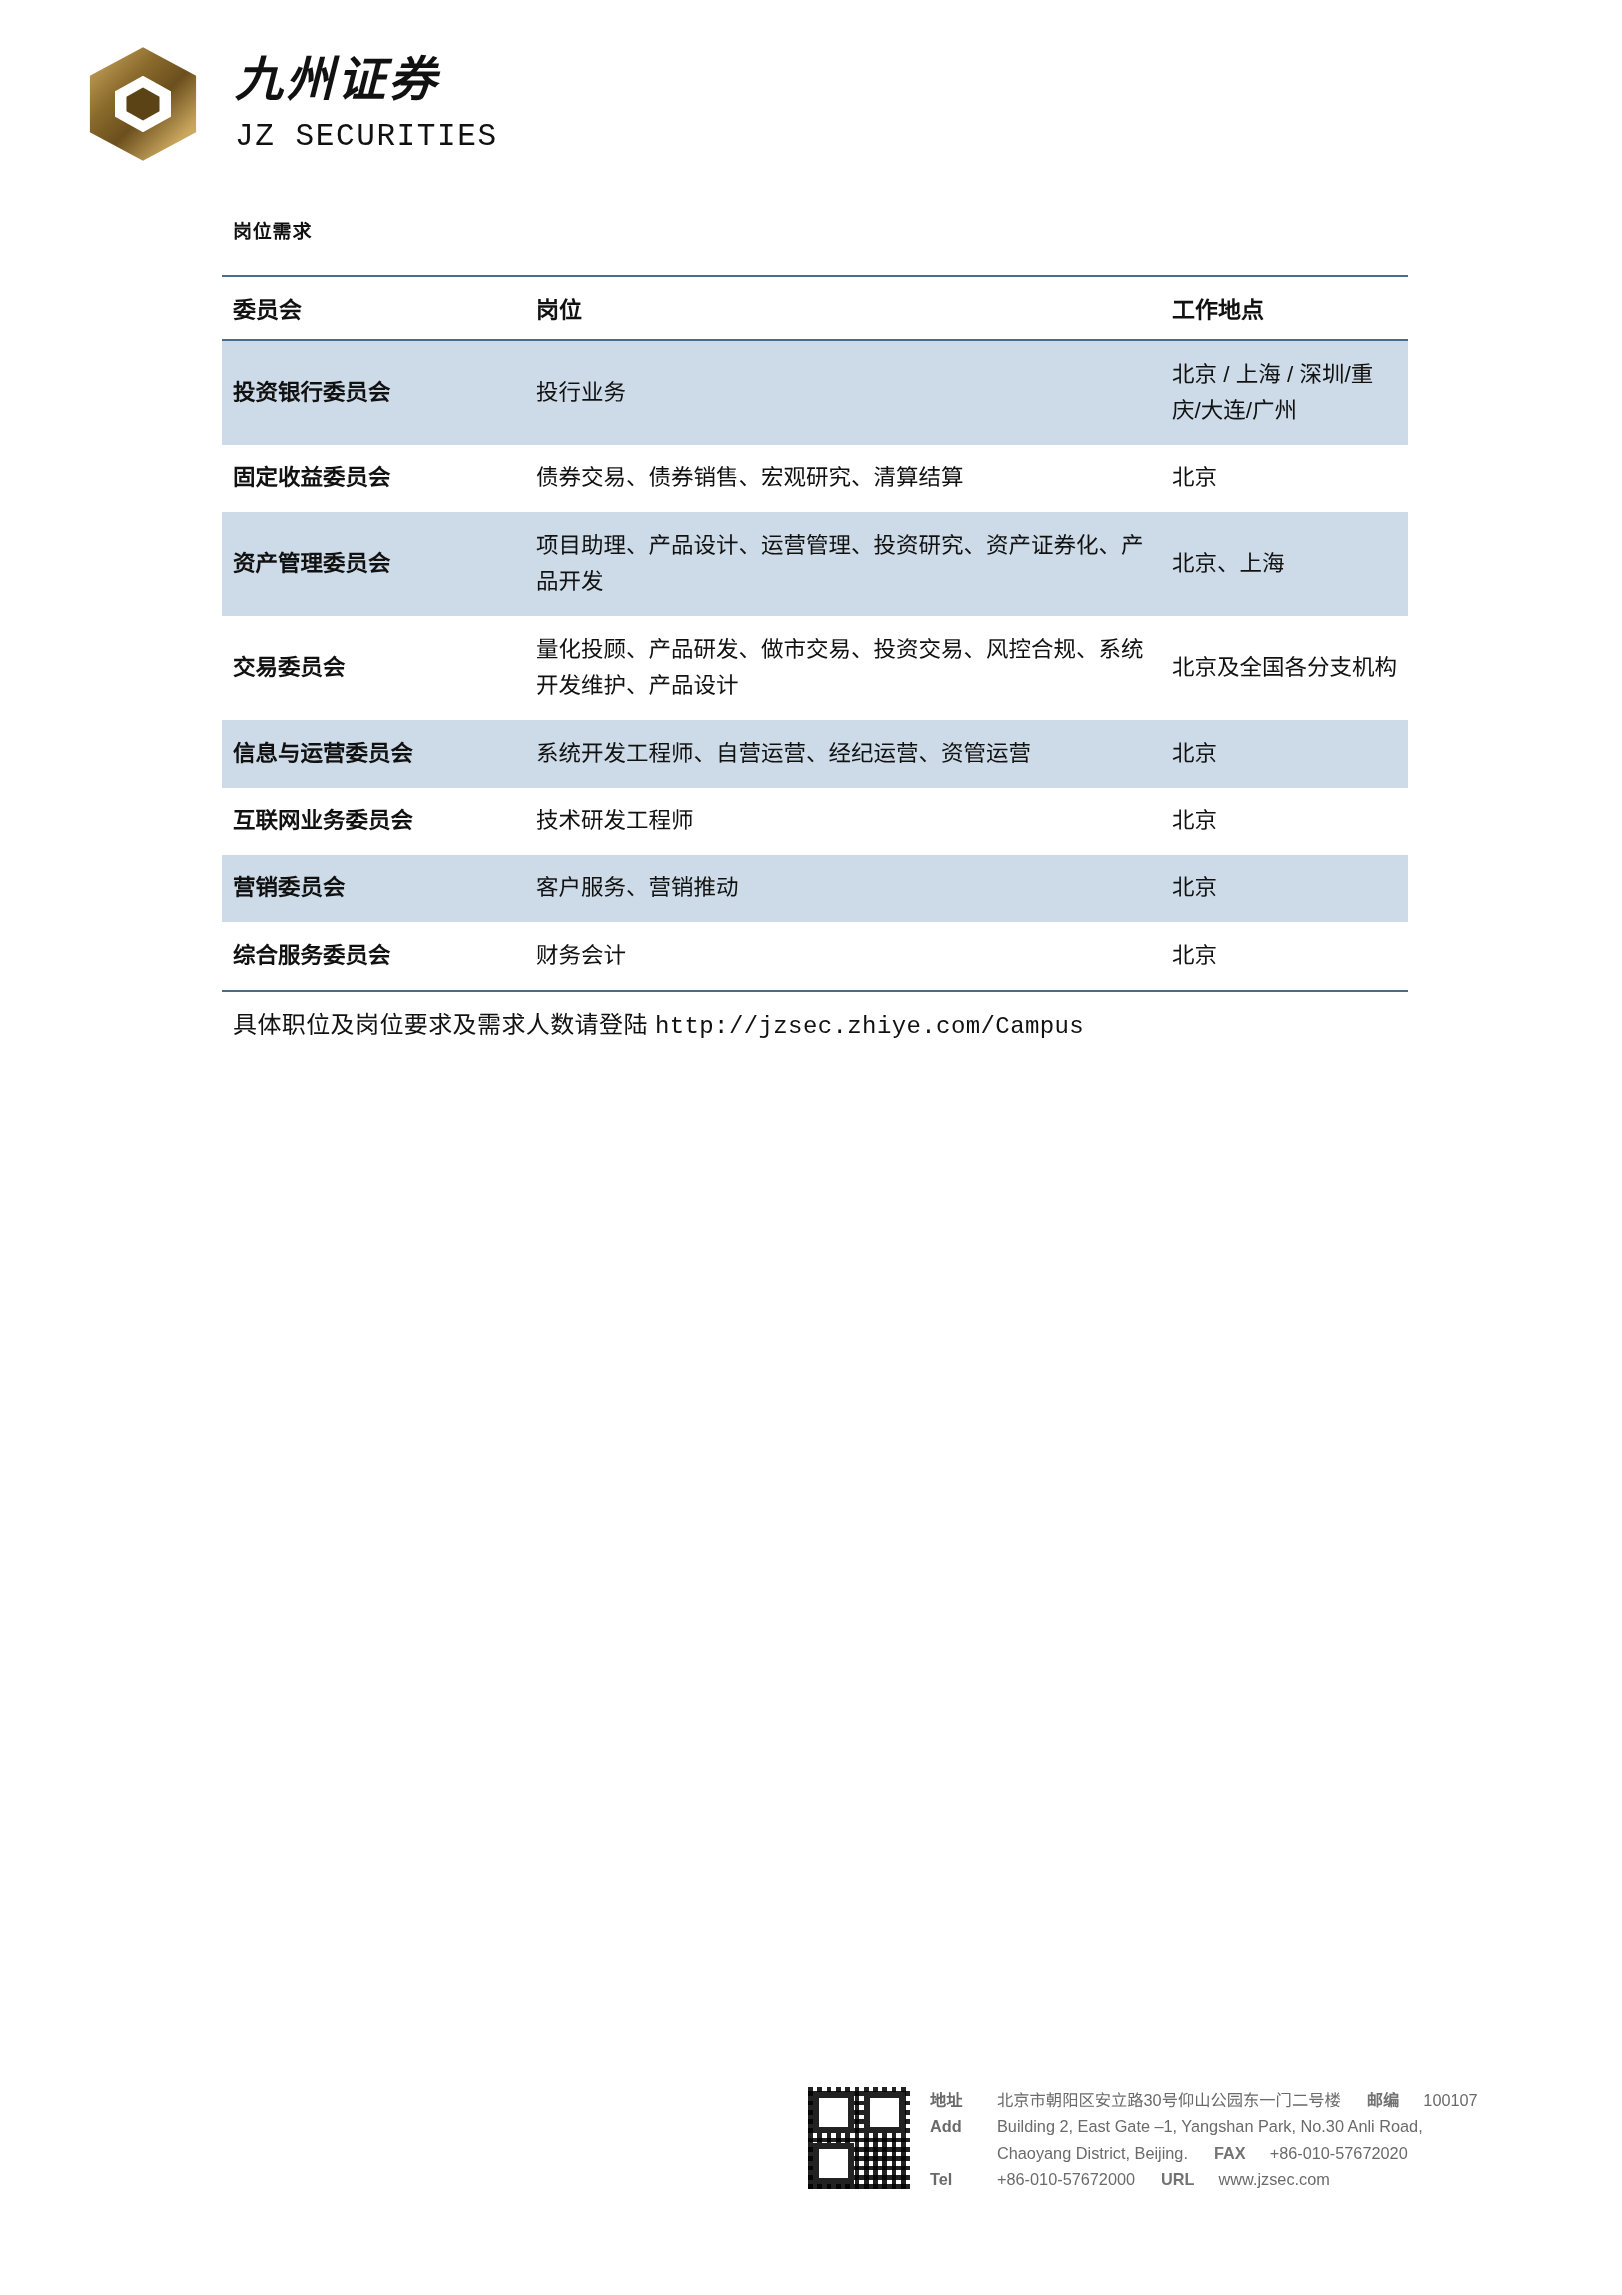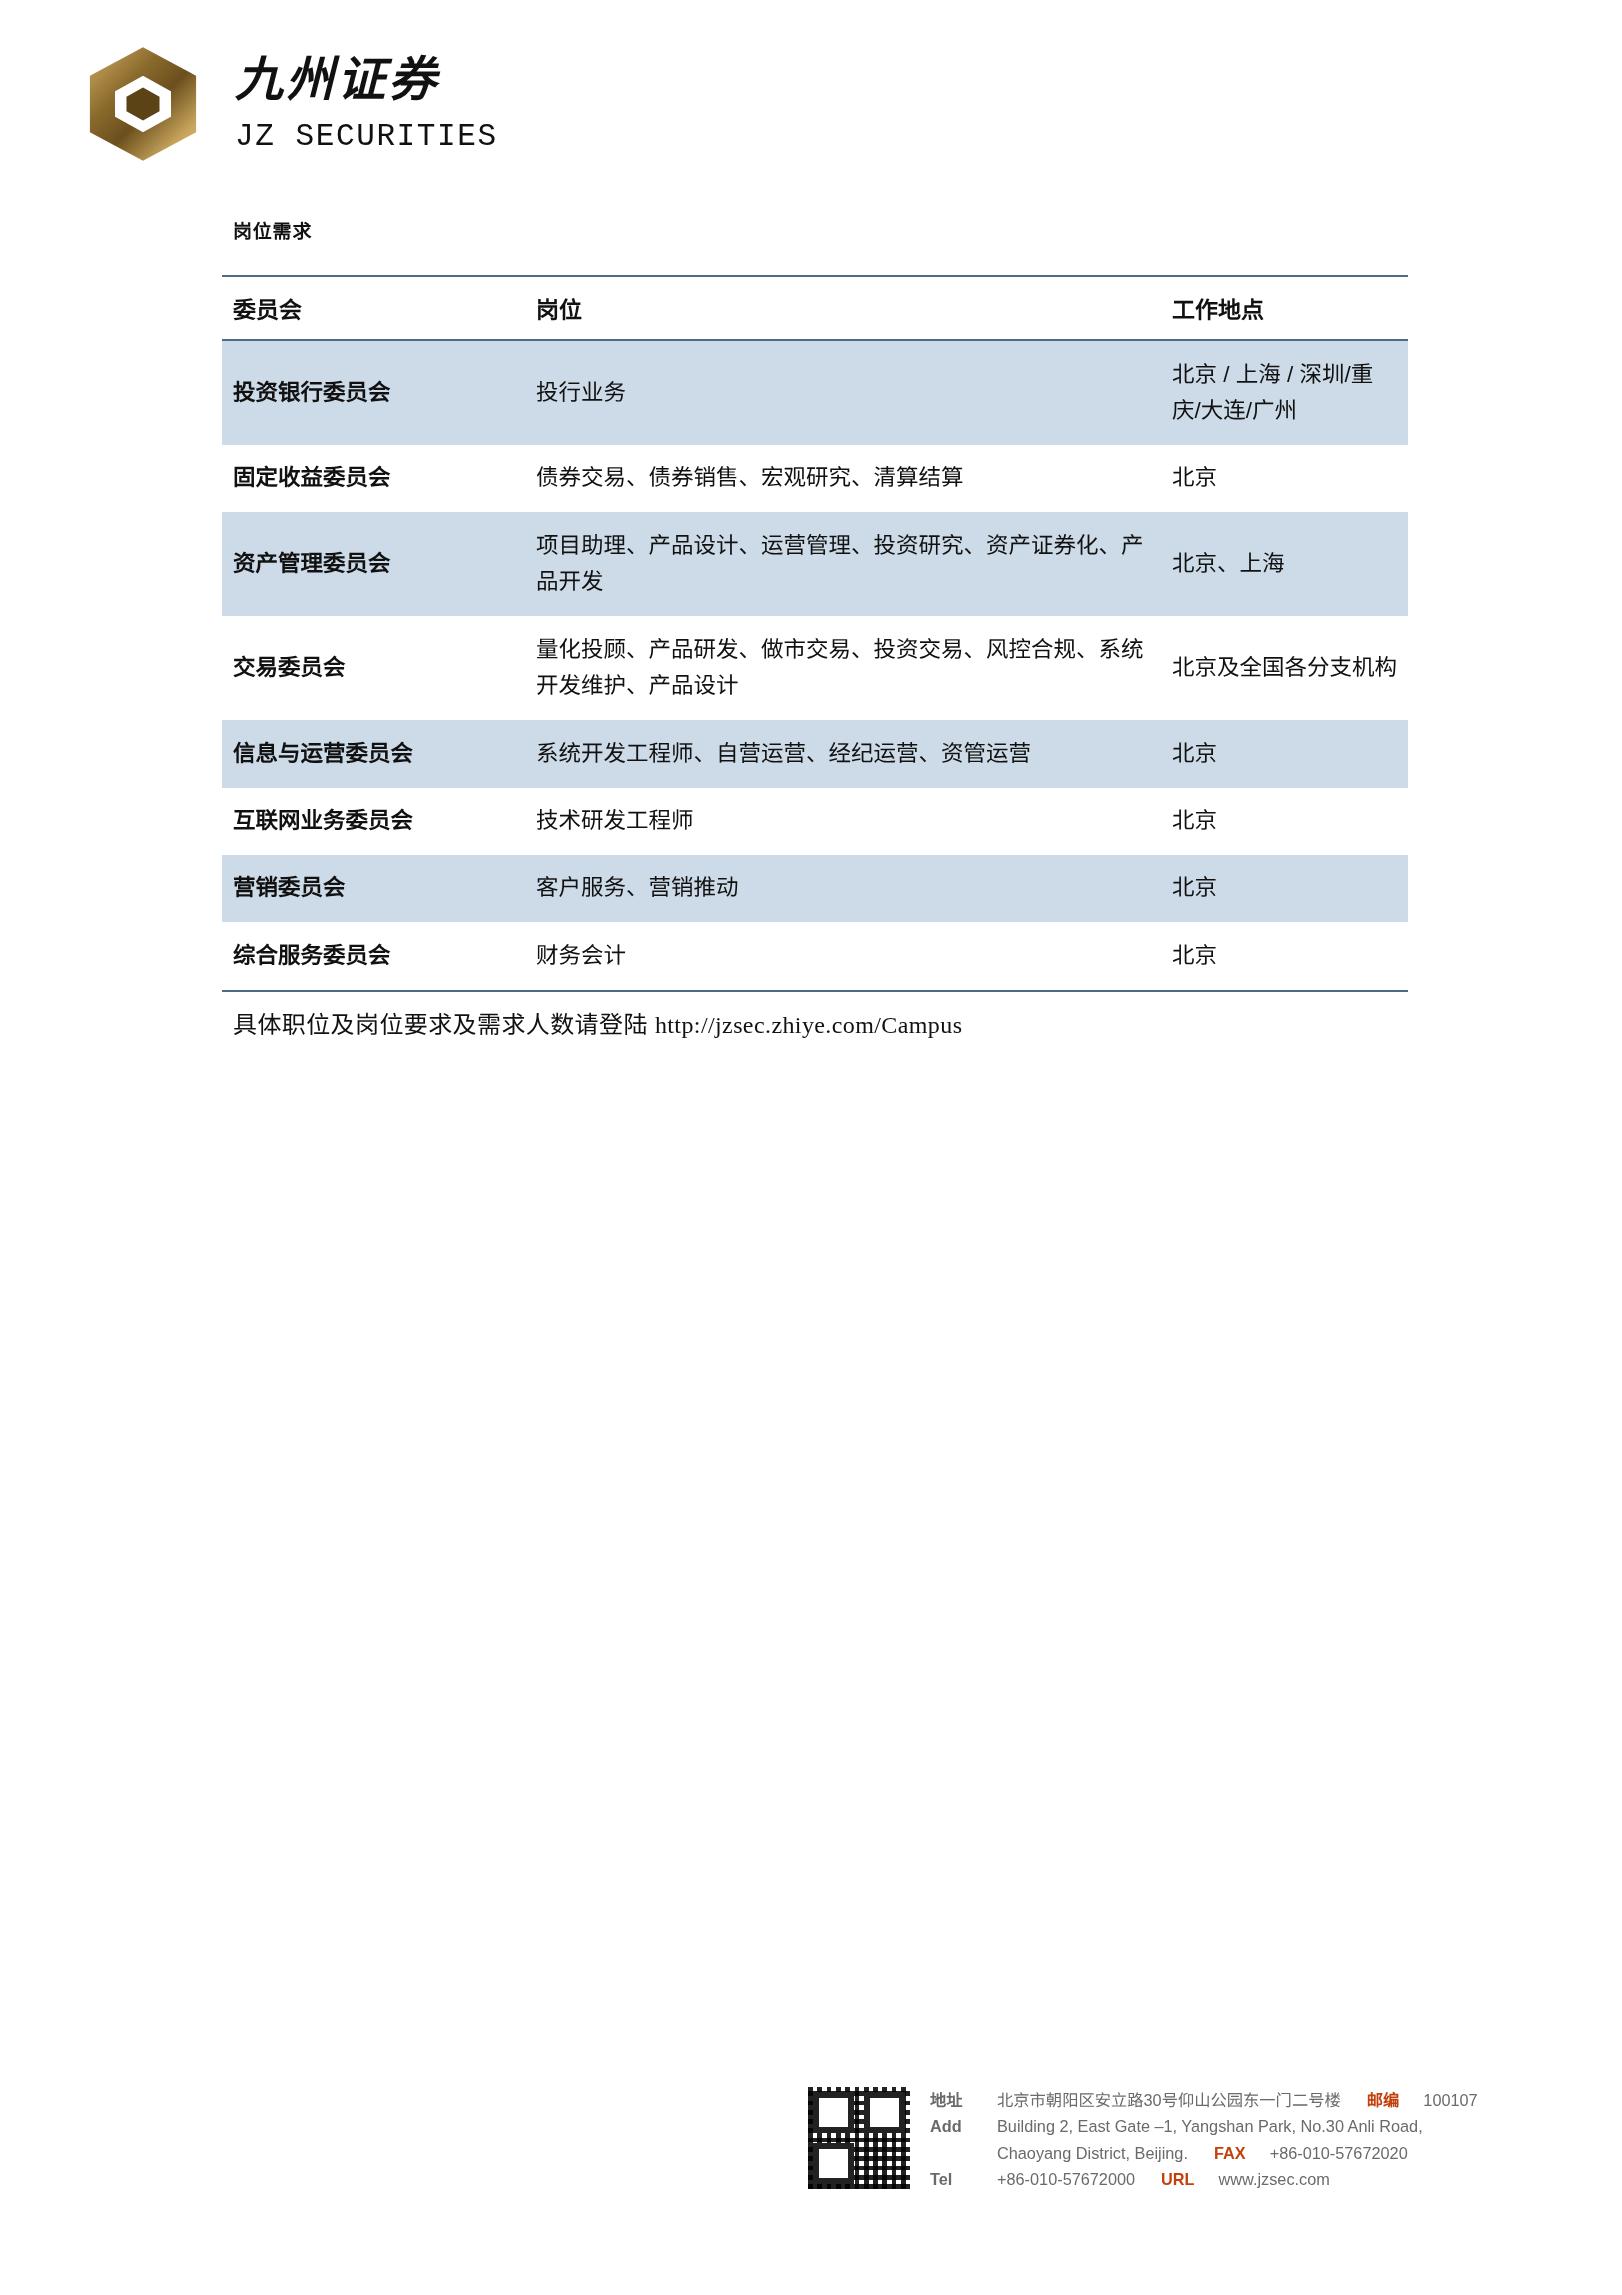--- a/index.html
+++ b/index.html
@@ -134,21 +134,21 @@
 
   .note {
     position: absolute;
     top: 1005px;
     left: 233px;
     font-size: 24px;
     color: #111111;
     letter-spacing: 0.4px;
   }
   .note .url {
-    font-family: Liberation Serif, serif;
+    font-family: Liberation Mono, monospace;
   }
 
   
   .footer {
     position: absolute;
     left: 760px;
     top: 2087px;
     display: flex;
     align-items: flex-start;
     padding-left: 48px;
@@ -190,21 +190,21 @@
     align-items: baseline;
     white-space: nowrap;
   }
   .lab {
     font-weight: bold;
     color: #6a6a6a;
     min-width: 43px;
     display: inline-block;
   }
   .val { color: #6a6a6a; margin-left: 24px; }
-  .lab2 { font-weight: bold; color: #c2410c; margin-left: 26px; }
+  .lab2 { font-weight: bold; color: #737373; margin-left: 26px; }
 </style>
 </head>
 <body>
 
 <div class="header">
   <div class="logo-mark">
     <div class="logo-hex"></div>
     <div class="logo-hex-inner"></div>
     <div class="logo-hex-core"></div>
   </div>

